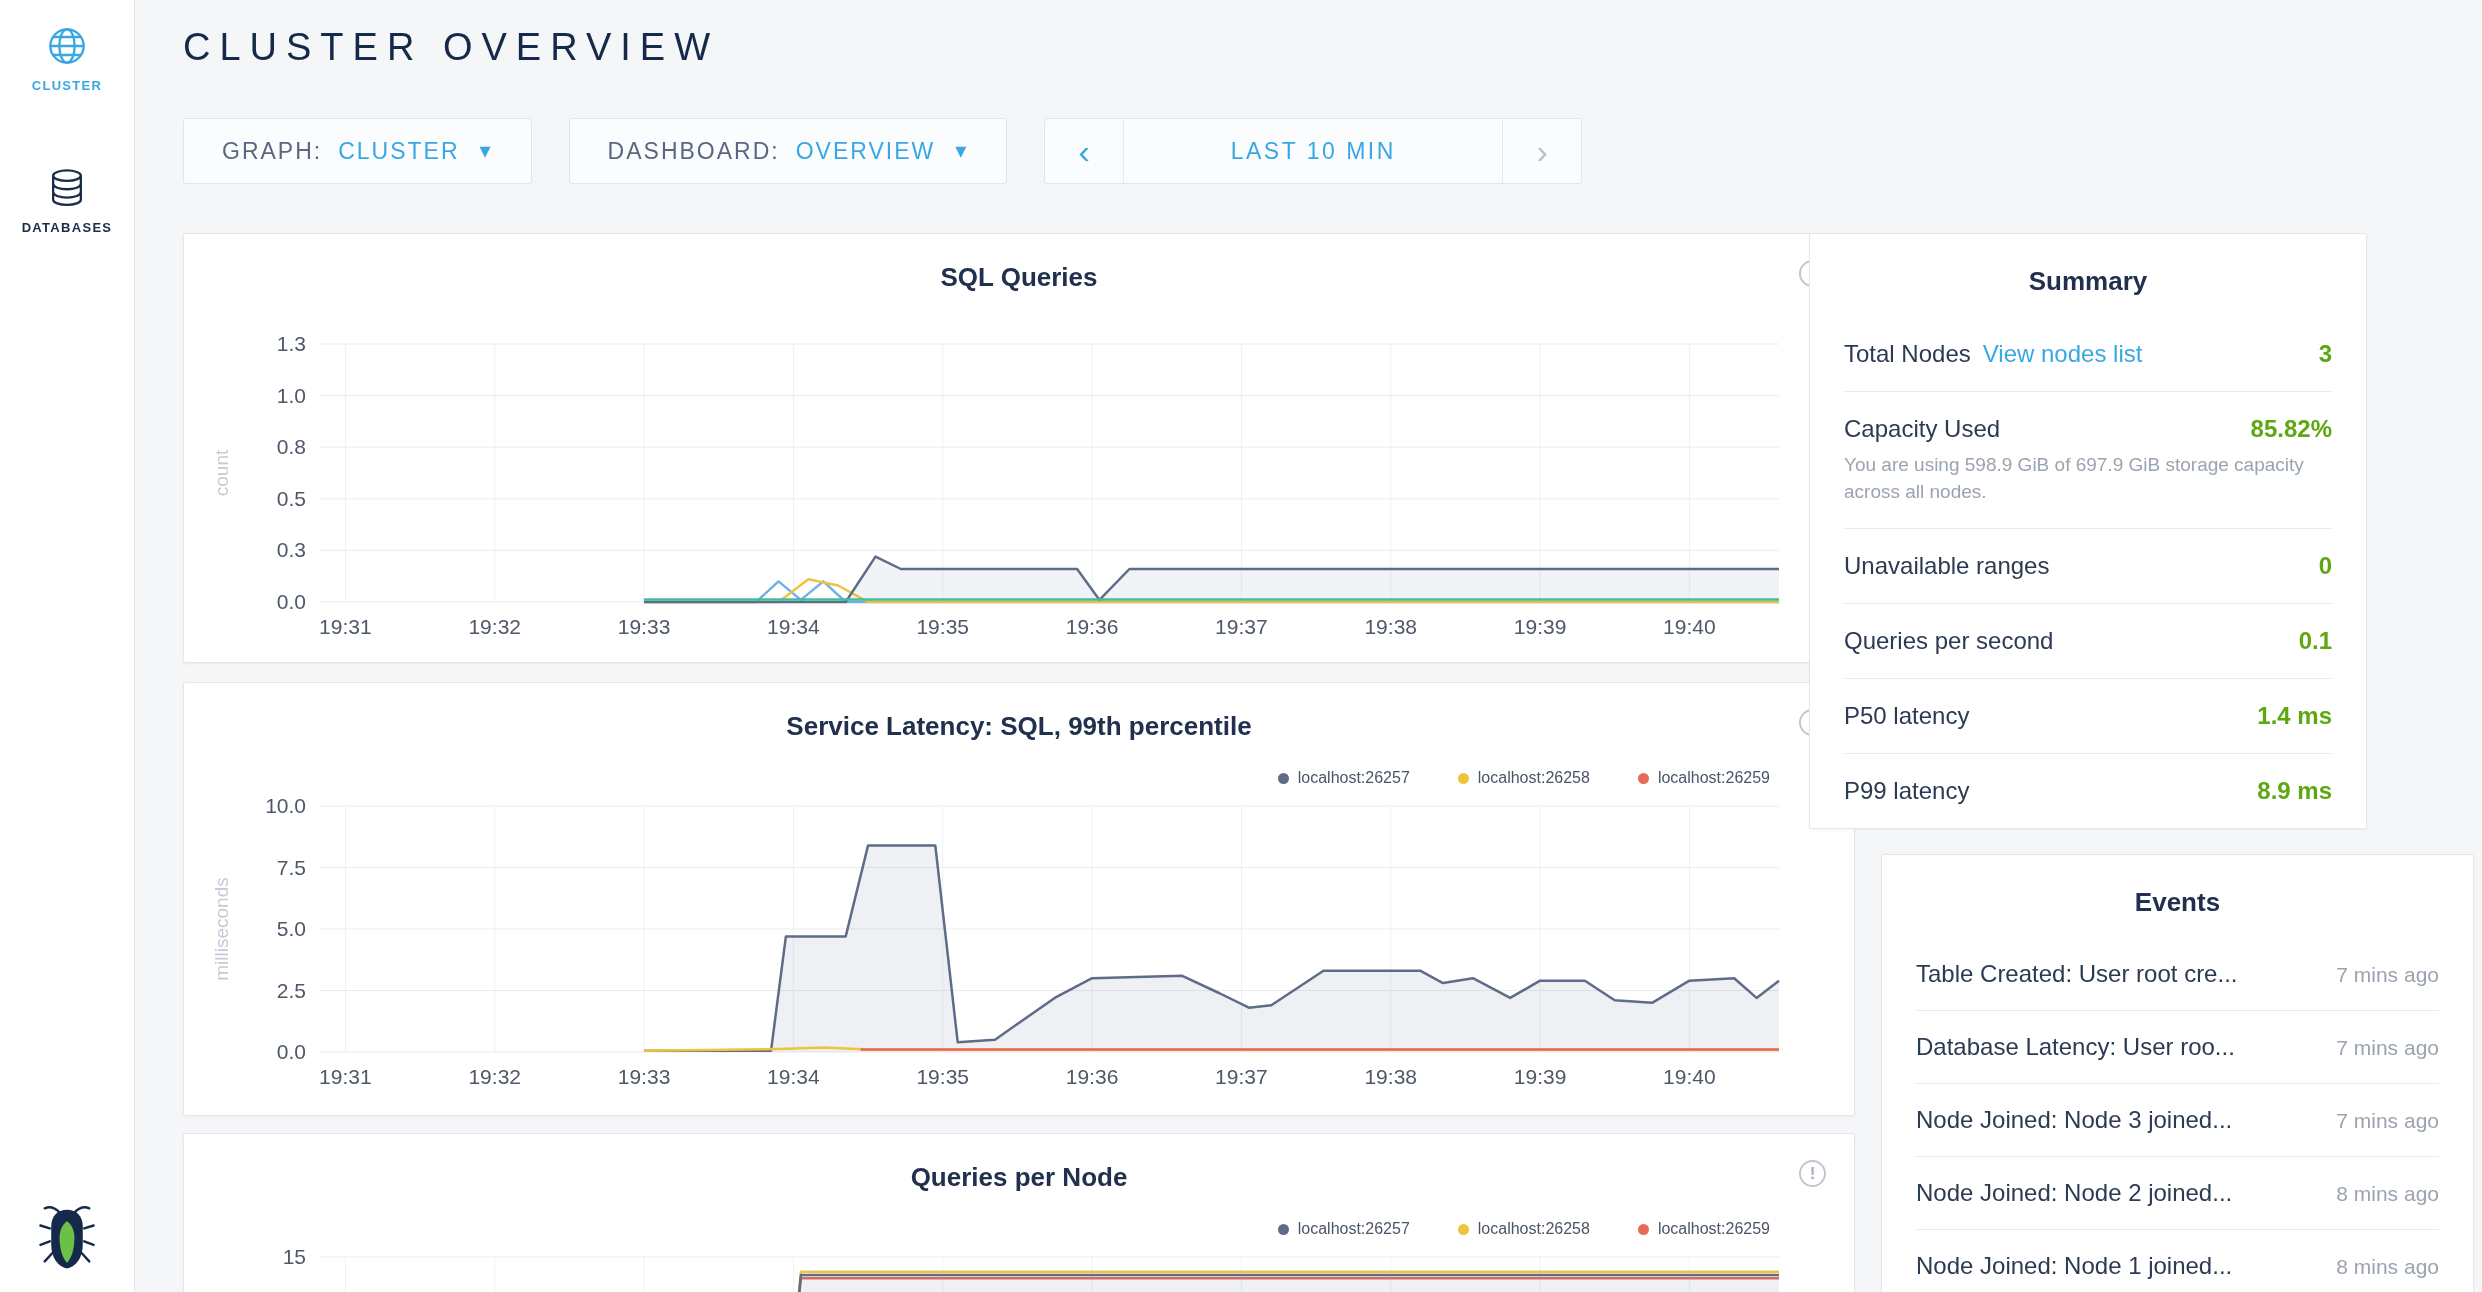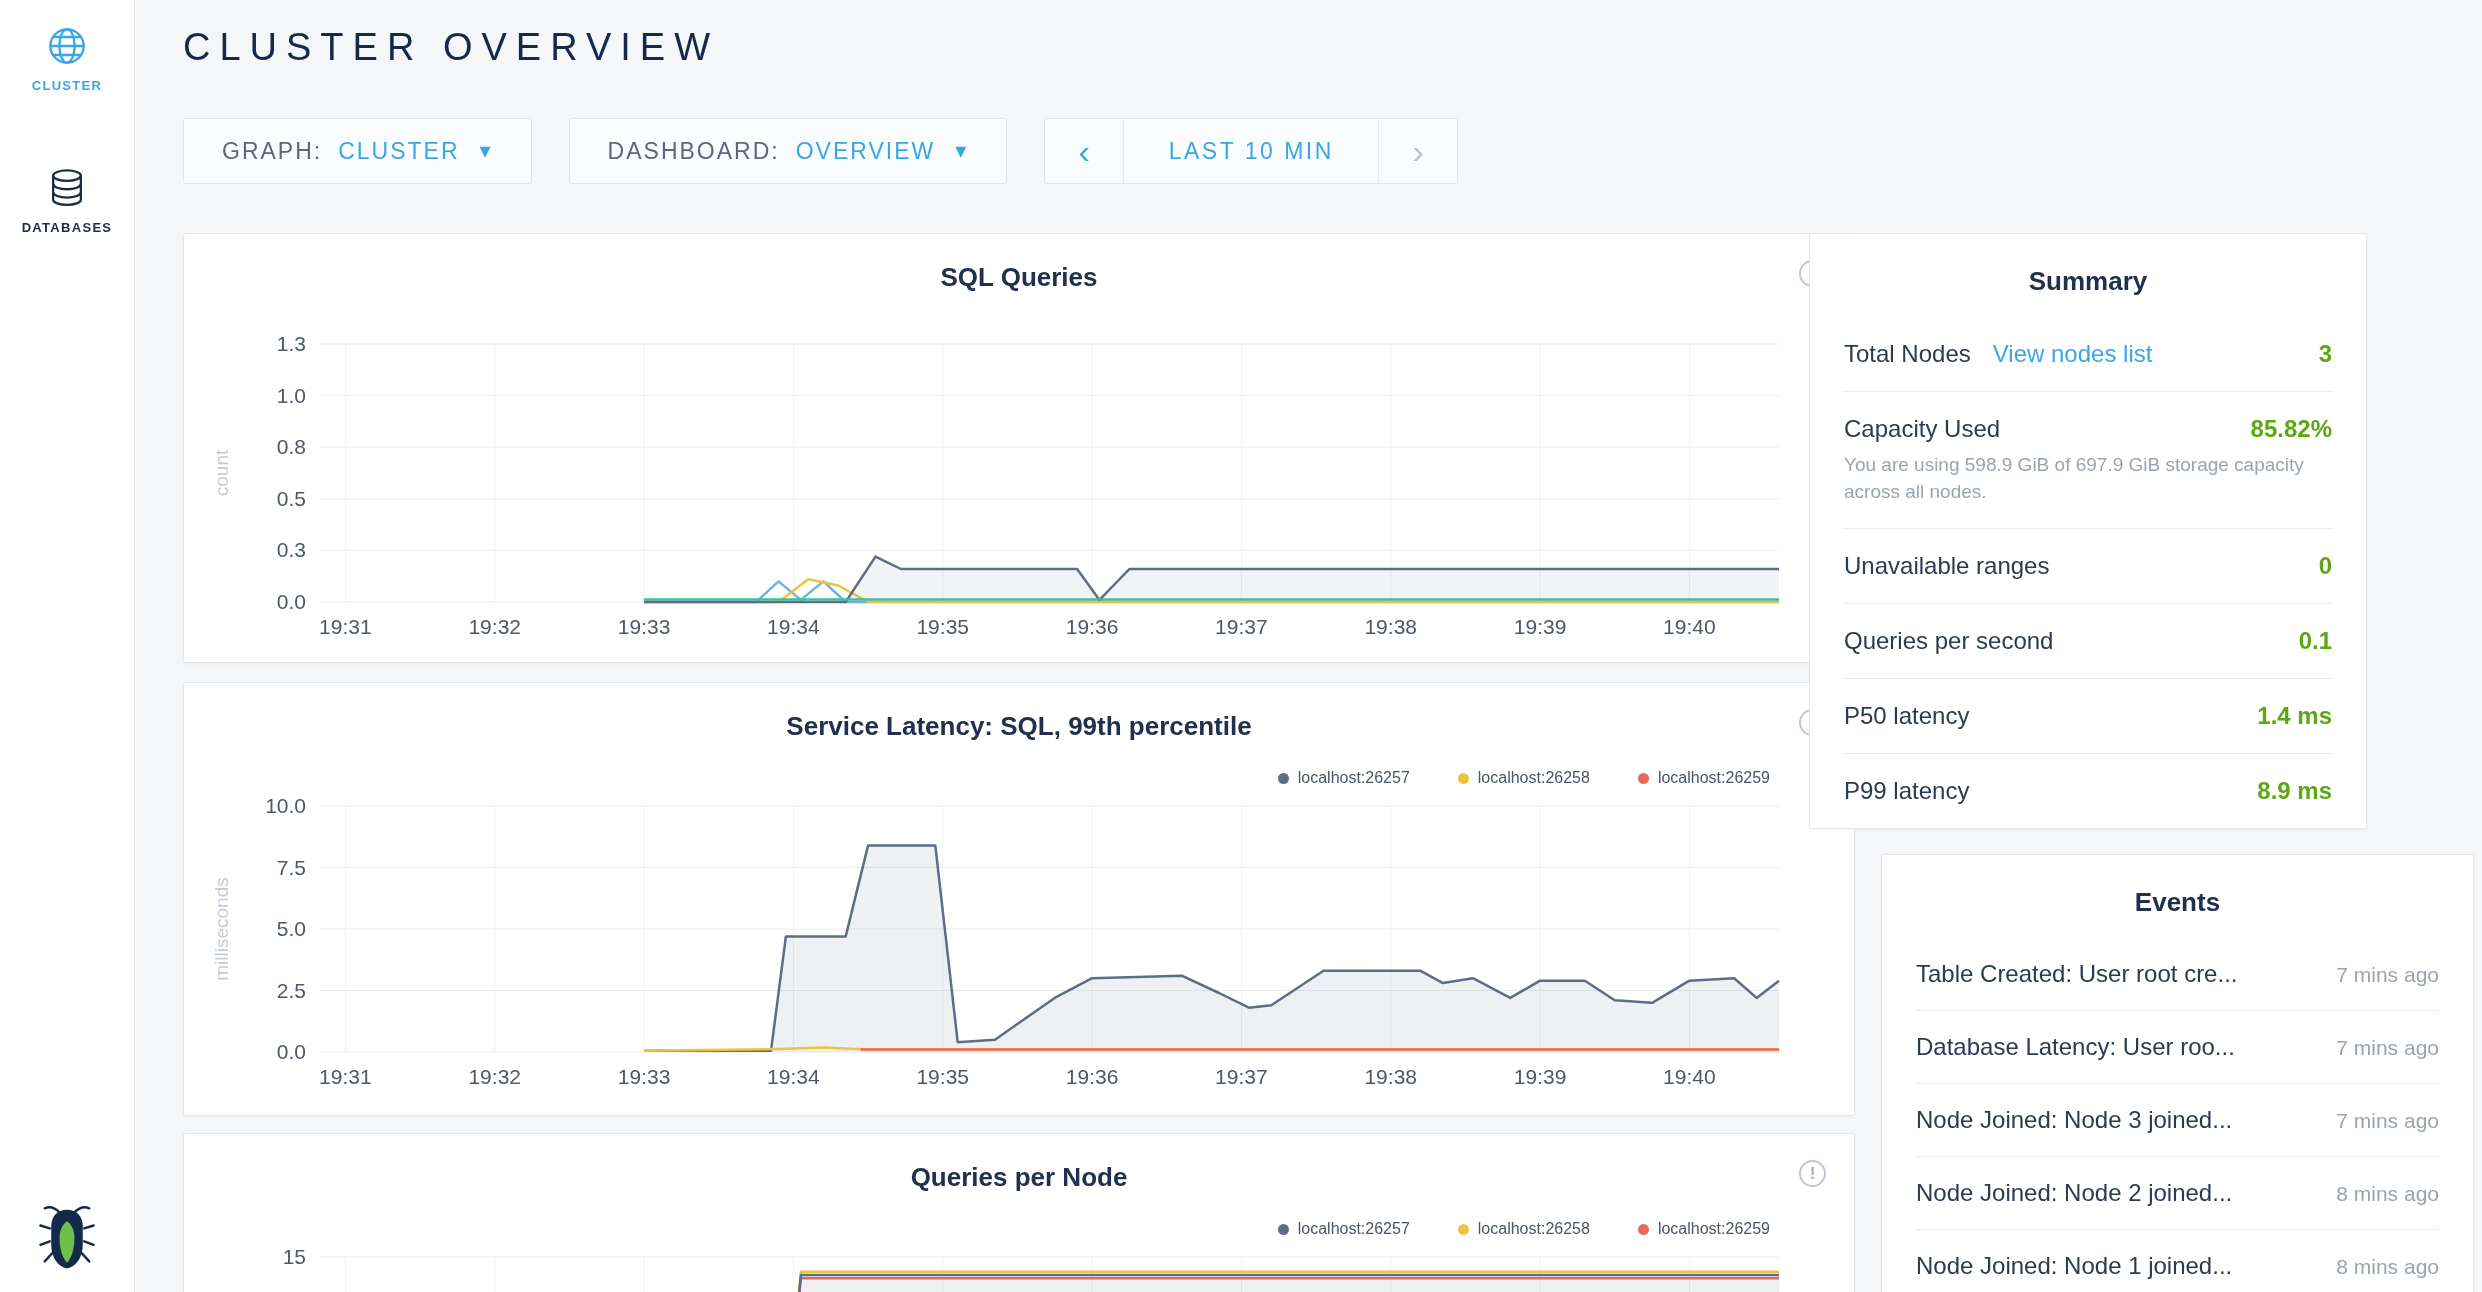--- a/index.html
+++ b/index.html
@@ -26,21 +26,21 @@
     background:#fbfcfd;border:1px solid #e1e5ea;border-radius:3px;
     font-size:23px;letter-spacing:2px}
   .btn .lbl{color:#5a6780}
   .btn .val{color:#38a7e3}
   .caret{color:#38a7e3;font-size:22px;margin-left:4px;line-height:1}
   .tw{display:flex;height:66px;border:1px solid #e1e5ea;border-radius:3px;
     background:#fbfcfd;overflow:hidden}
   .tw button{height:100%;display:flex;align-items:center;justify-content:center}
   .tw-btn{width:78px;font-size:34px;color:#38a7e3}
   .tw-btn.muted{color:#b9c1cc}
-  .tw-label{width:256px;font-size:23px;letter-spacing:2.5px;color:#38a7e3;
+  .tw-label{width:380px;font-size:23px;letter-spacing:2.5px;color:#38a7e3;
     border-left:1px solid #e7eaee;border-right:1px solid #e7eaee}
 
   
   .card{position:absolute;background:#fff;border:1px solid #e4e7ec;border-radius:2px;
     box-shadow:0 1px 3px rgba(45,55,72,.05);overflow:hidden}
   .c1{left:183px;top:233px;width:1672px;height:430px}
   .c2{left:183px;top:682px;width:1672px;height:434px}
   .c3{left:183px;top:1133px;width:1672px;height:476px}
   .summary{left:1809px;top:233px;width:558px;height:596px}
   .events{left:1881px;top:854px;width:593px;height:470px}
@@ -61,21 +61,21 @@
 
   
   .panel-title{padding-top:32px;text-align:center;font-size:26px;font-weight:bold;color:#21304d}
   .rows{margin:20px 34px 0}
   .srow{display:flex;justify-content:space-between;align-items:baseline;
     padding:23px 0;border-bottom:1px solid #e8eaee;font-size:24px;color:#2c3a52}
   .srow:last-child{border-bottom:none}
   .srow.cap{display:block}
   .srow-top{display:flex;justify-content:space-between;align-items:baseline}
   .sval{color:#5ea713;font-weight:bold;white-space:nowrap}
-  .slink{color:#38a7e3;margin-left:22px;text-decoration:none;cursor:pointer}
+  .slink{color:#38a7e3;margin-left:12px;text-decoration:none;cursor:pointer}
   .snote{font-size:19px;color:#9aa4b0;line-height:1.4;margin-top:9px;max-width:480px}
   .erow{display:flex;justify-content:space-between;align-items:baseline;
     padding:22px 0;border-bottom:1px solid #e8eaee;font-size:24px;color:#2c3a52}
   .etext{white-space:nowrap;overflow:hidden;text-overflow:ellipsis;max-width:380px}
   .etime{color:#9aa3af;font-size:21px;white-space:nowrap;margin-left:12px}
 </style>
 </head>
 <body>
 
 <div id="app">

